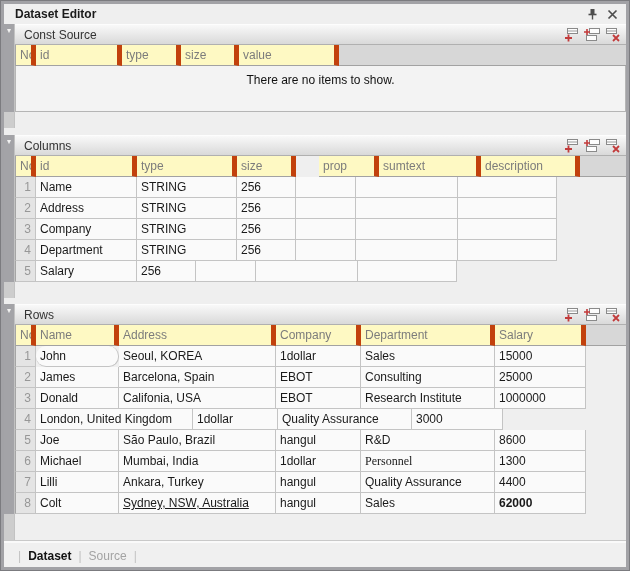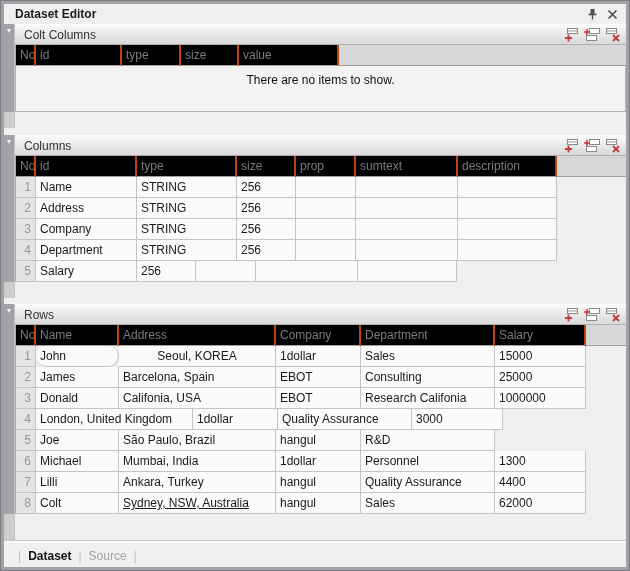--- a/index.html
+++ b/index.html
@@ -47,23 +47,23 @@
     border-top:1px solid #fdfdfd;
     border-bottom:1px solid #b0b0b0;
   }
   .sec-title { font-size:12px; color:#333; }
   .sec-tools { margin-left:auto; display:flex; gap:3px; align-items:center; }
   .tool { width:18px; height:16px; display:flex; align-items:center; justify-content:center; cursor:pointer; }
   
   .grid { display:flex; flex-direction:column; }
   .g-hrow { display:flex; height:21px; }
   .g-hcell {
-    background:#000000; color:#7c7c7c; font-size:12px;
+    background:#fef9c3; color:#7c7c7c; font-size:12px;
     line-height:20px; padding:0 4px;
-    border-right:2px solid #c2410c;
+    border-right:5px solid #c2410c;
     border-bottom:1px solid #a2a2a2;
     overflow:hidden; white-space:nowrap;
   }
   .g-hcell.num { text-align:right; border-left:1px solid #a5a5a5; }
   .g-hspare { flex:1; background:#d7d7d7; border-bottom:1px solid #a2a2a2; }
   .g-row { display:flex; height:21px; }
   .g-cell {
     background:#fafafa; color:#1a1a1a; font-size:12px;
     line-height:20px; padding:0 4px;
     border-right:1px solid #c4c4c4;
@@ -121,21 +121,21 @@
 
     <div class="section" style="--lgt:16px; height:104px; flex:0 0 104px;">
       <div class="gutter">
         <div class="gutter-dark">
             <span class="arr">▾</span>
           </div>
         <div class="gutter-light"></div>
       </div>
       <div class="sec-body">
         <div class="sec-header">
-          <span class="sec-title">Colt Columns</span>
+          <span class="sec-title">Const Source</span>
           <span class="sec-tools">
             <span class="tool">
                 <svg width="16" height="15" viewBox="0 0 16 15">
                   <rect x="4.5" y="1.5" width="10" height="5" fill="#fdfdfd" stroke="#8a8a8a"></rect>
                   <line x1="5" y1="4" x2="14" y2="4" stroke="#9a9a9a"></line>
                   <path d="M2,11 h7 M5.5,7.5 v7" stroke="#c23b3b" stroke-width="1.8"></path>
                 </svg>
               </span>
             <span class="tool">
                 <svg width="16" height="15" viewBox="0 0 16 15">
@@ -201,21 +201,21 @@
                 </svg>
               </span>
           </span>
         </div>
         <div class="grid">
             <div class="g-hrow">
               <div class="g-hcell num" style="width: 21px; flex: 0 0 21px;">No</div>
               <div class="g-hcell" style="width: 101px; flex: 0 0 101px;">id</div>
               <div class="g-hcell" style="width: 100px; flex: 0 0 100px;">type</div>
               <div class="g-hcell" style="width: 59px; flex: 0 0 59px;">size</div>
-              <div class="g-hcell" style="width: 60px; flex: 0 0 60px;">prop</div>
+              <div class="g-hcell" style="width: 60px; flex: 0 0 60px; margin-left: 23px;">prop</div>
               <div class="g-hcell" style="width: 102px; flex: 0 0 102px;">sumtext</div>
               <div class="g-hcell" style="width: 99px; flex: 0 0 99px;">description</div>
               <div class="g-hspare"></div>
             </div>
             <div class="g-row">
               <div class="g-cell num" style="width: 21px; flex: 0 0 21px;">1</div>
               <div class="g-cell" style="width: 101px; flex: 0 0 101px;">Name</div>
               <div class="g-cell" style="width: 100px; flex: 0 0 100px;">STRING</div>
               <div class="g-cell" style="width: 59px; flex: 0 0 59px;">256</div>
               <div class="g-cell" style="width: 60px; flex: 0 0 60px;"></div>
@@ -302,78 +302,79 @@
               <div class="g-hcell" style="width: 83px; flex: 0 0 83px;">Name</div>
               <div class="g-hcell" style="width: 157px; flex: 0 0 157px;">Address</div>
               <div class="g-hcell" style="width: 85px; flex: 0 0 85px;">Company</div>
               <div class="g-hcell" style="width: 134px; flex: 0 0 134px;">Department</div>
               <div class="g-hcell" style="width: 91px; flex: 0 0 91px;">Salary</div>
               <div class="g-hspare"></div>
             </div>
             <div class="g-row">
               <div class="g-cell num" style="width: 21px; flex: 0 0 21px;">1</div>
               <div class="g-cell" style="width: 83px; flex: 0 0 83px; border-radius: 10px;">John</div>
-              <div class="g-cell" style="width: 157px; flex: 0 0 157px; text-align: center;">Seoul, KOREA</div>
+              <div class="g-cell" style="width: 157px; flex: 0 0 157px;">Seoul, KOREA</div>
               <div class="g-cell" style="width: 85px; flex: 0 0 85px;">1dollar</div>
               <div class="g-cell" style="width: 134px; flex: 0 0 134px;">Sales</div>
               <div class="g-cell" style="width: 91px; flex: 0 0 91px;">15000</div>
             </div>
             <div class="g-row">
               <div class="g-cell num" style="width: 21px; flex: 0 0 21px;">2</div>
               <div class="g-cell" style="width: 83px; flex: 0 0 83px;">James</div>
               <div class="g-cell" style="width: 157px; flex: 0 0 157px;">Barcelona, Spain</div>
               <div class="g-cell" style="width: 85px; flex: 0 0 85px;">EBOT</div>
               <div class="g-cell" style="width: 134px; flex: 0 0 134px;">Consulting</div>
               <div class="g-cell" style="width: 91px; flex: 0 0 91px;">25000</div>
             </div>
             <div class="g-row">
               <div class="g-cell num" style="width: 21px; flex: 0 0 21px;">3</div>
               <div class="g-cell" style="width: 83px; flex: 0 0 83px;">Donald</div>
               <div class="g-cell" style="width: 157px; flex: 0 0 157px;">Califonia, USA</div>
               <div class="g-cell" style="width: 85px; flex: 0 0 85px;">EBOT</div>
-              <div class="g-cell" style="width: 134px; flex: 0 0 134px;">Research Califonia</div>
+              <div class="g-cell" style="width: 134px; flex: 0 0 134px;">Research Institute</div>
               <div class="g-cell" style="width: 91px; flex: 0 0 91px;">1000000</div>
             </div>
             <div class="g-row">
               <div class="g-cell num" style="width: 21px; flex: 0 0 21px;">4</div>
               <div class="g-cell" style="width: 157px; flex: 0 0 157px;">London, United Kingdom</div>
               <div class="g-cell" style="width: 85px; flex: 0 0 85px;">1dollar</div>
               <div class="g-cell" style="width: 134px; flex: 0 0 134px;">Quality Assurance</div>
               <div class="g-cell" style="width: 91px; flex: 0 0 91px;">3000</div>
             </div>
             <div class="g-row">
               <div class="g-cell num" style="width: 21px; flex: 0 0 21px;">5</div>
               <div class="g-cell" style="width: 83px; flex: 0 0 83px;">Joe</div>
               <div class="g-cell" style="width: 157px; flex: 0 0 157px;">São Paulo, Brazil</div>
               <div class="g-cell" style="width: 85px; flex: 0 0 85px;">hangul</div>
               <div class="g-cell" style="width: 134px; flex: 0 0 134px;">R&amp;D</div>
+              <div class="g-cell" style="width: 91px; flex: 0 0 91px;">8600</div>
             </div>
             <div class="g-row">
               <div class="g-cell num" style="width: 21px; flex: 0 0 21px;">6</div>
               <div class="g-cell" style="width: 83px; flex: 0 0 83px;">Michael</div>
               <div class="g-cell" style="width: 157px; flex: 0 0 157px;">Mumbai, India</div>
               <div class="g-cell" style="width: 85px; flex: 0 0 85px;">1dollar</div>
-              <div class="g-cell" style="width: 134px; flex: 0 0 134px;">Personnel</div>
+              <div class="g-cell" style="width: 134px; flex: 0 0 134px; font-family: Liberation Serif, serif;">Personnel</div>
               <div class="g-cell" style="width: 91px; flex: 0 0 91px;">1300</div>
             </div>
             <div class="g-row">
               <div class="g-cell num" style="width: 21px; flex: 0 0 21px;">7</div>
               <div class="g-cell" style="width: 83px; flex: 0 0 83px;">Lilli</div>
               <div class="g-cell" style="width: 157px; flex: 0 0 157px;">Ankara, Turkey</div>
               <div class="g-cell" style="width: 85px; flex: 0 0 85px;">hangul</div>
               <div class="g-cell" style="width: 134px; flex: 0 0 134px;">Quality Assurance</div>
               <div class="g-cell" style="width: 91px; flex: 0 0 91px;">4400</div>
             </div>
             <div class="g-row">
               <div class="g-cell num" style="width: 21px; flex: 0 0 21px;">8</div>
               <div class="g-cell" style="width: 83px; flex: 0 0 83px;">Colt</div>
               <div class="g-cell" style="width: 157px; flex: 0 0 157px; text-decoration: underline;">Sydney, NSW, Australia</div>
               <div class="g-cell" style="width: 85px; flex: 0 0 85px;">hangul</div>
               <div class="g-cell" style="width: 134px; flex: 0 0 134px;">Sales</div>
-              <div class="g-cell" style="width: 91px; flex: 0 0 91px;">62000</div>
+              <div class="g-cell" style="width: 91px; flex: 0 0 91px; font-weight: bold;">62000</div>
             </div>
           </div>
         <div class="sec-gap"></div>
       </div>
     </div>
 
     <div class="statusbar">
       <span class="tabsep">|</span>
       <span class="tab-active">Dataset</span>
       <span class="tabsep">|</span>

